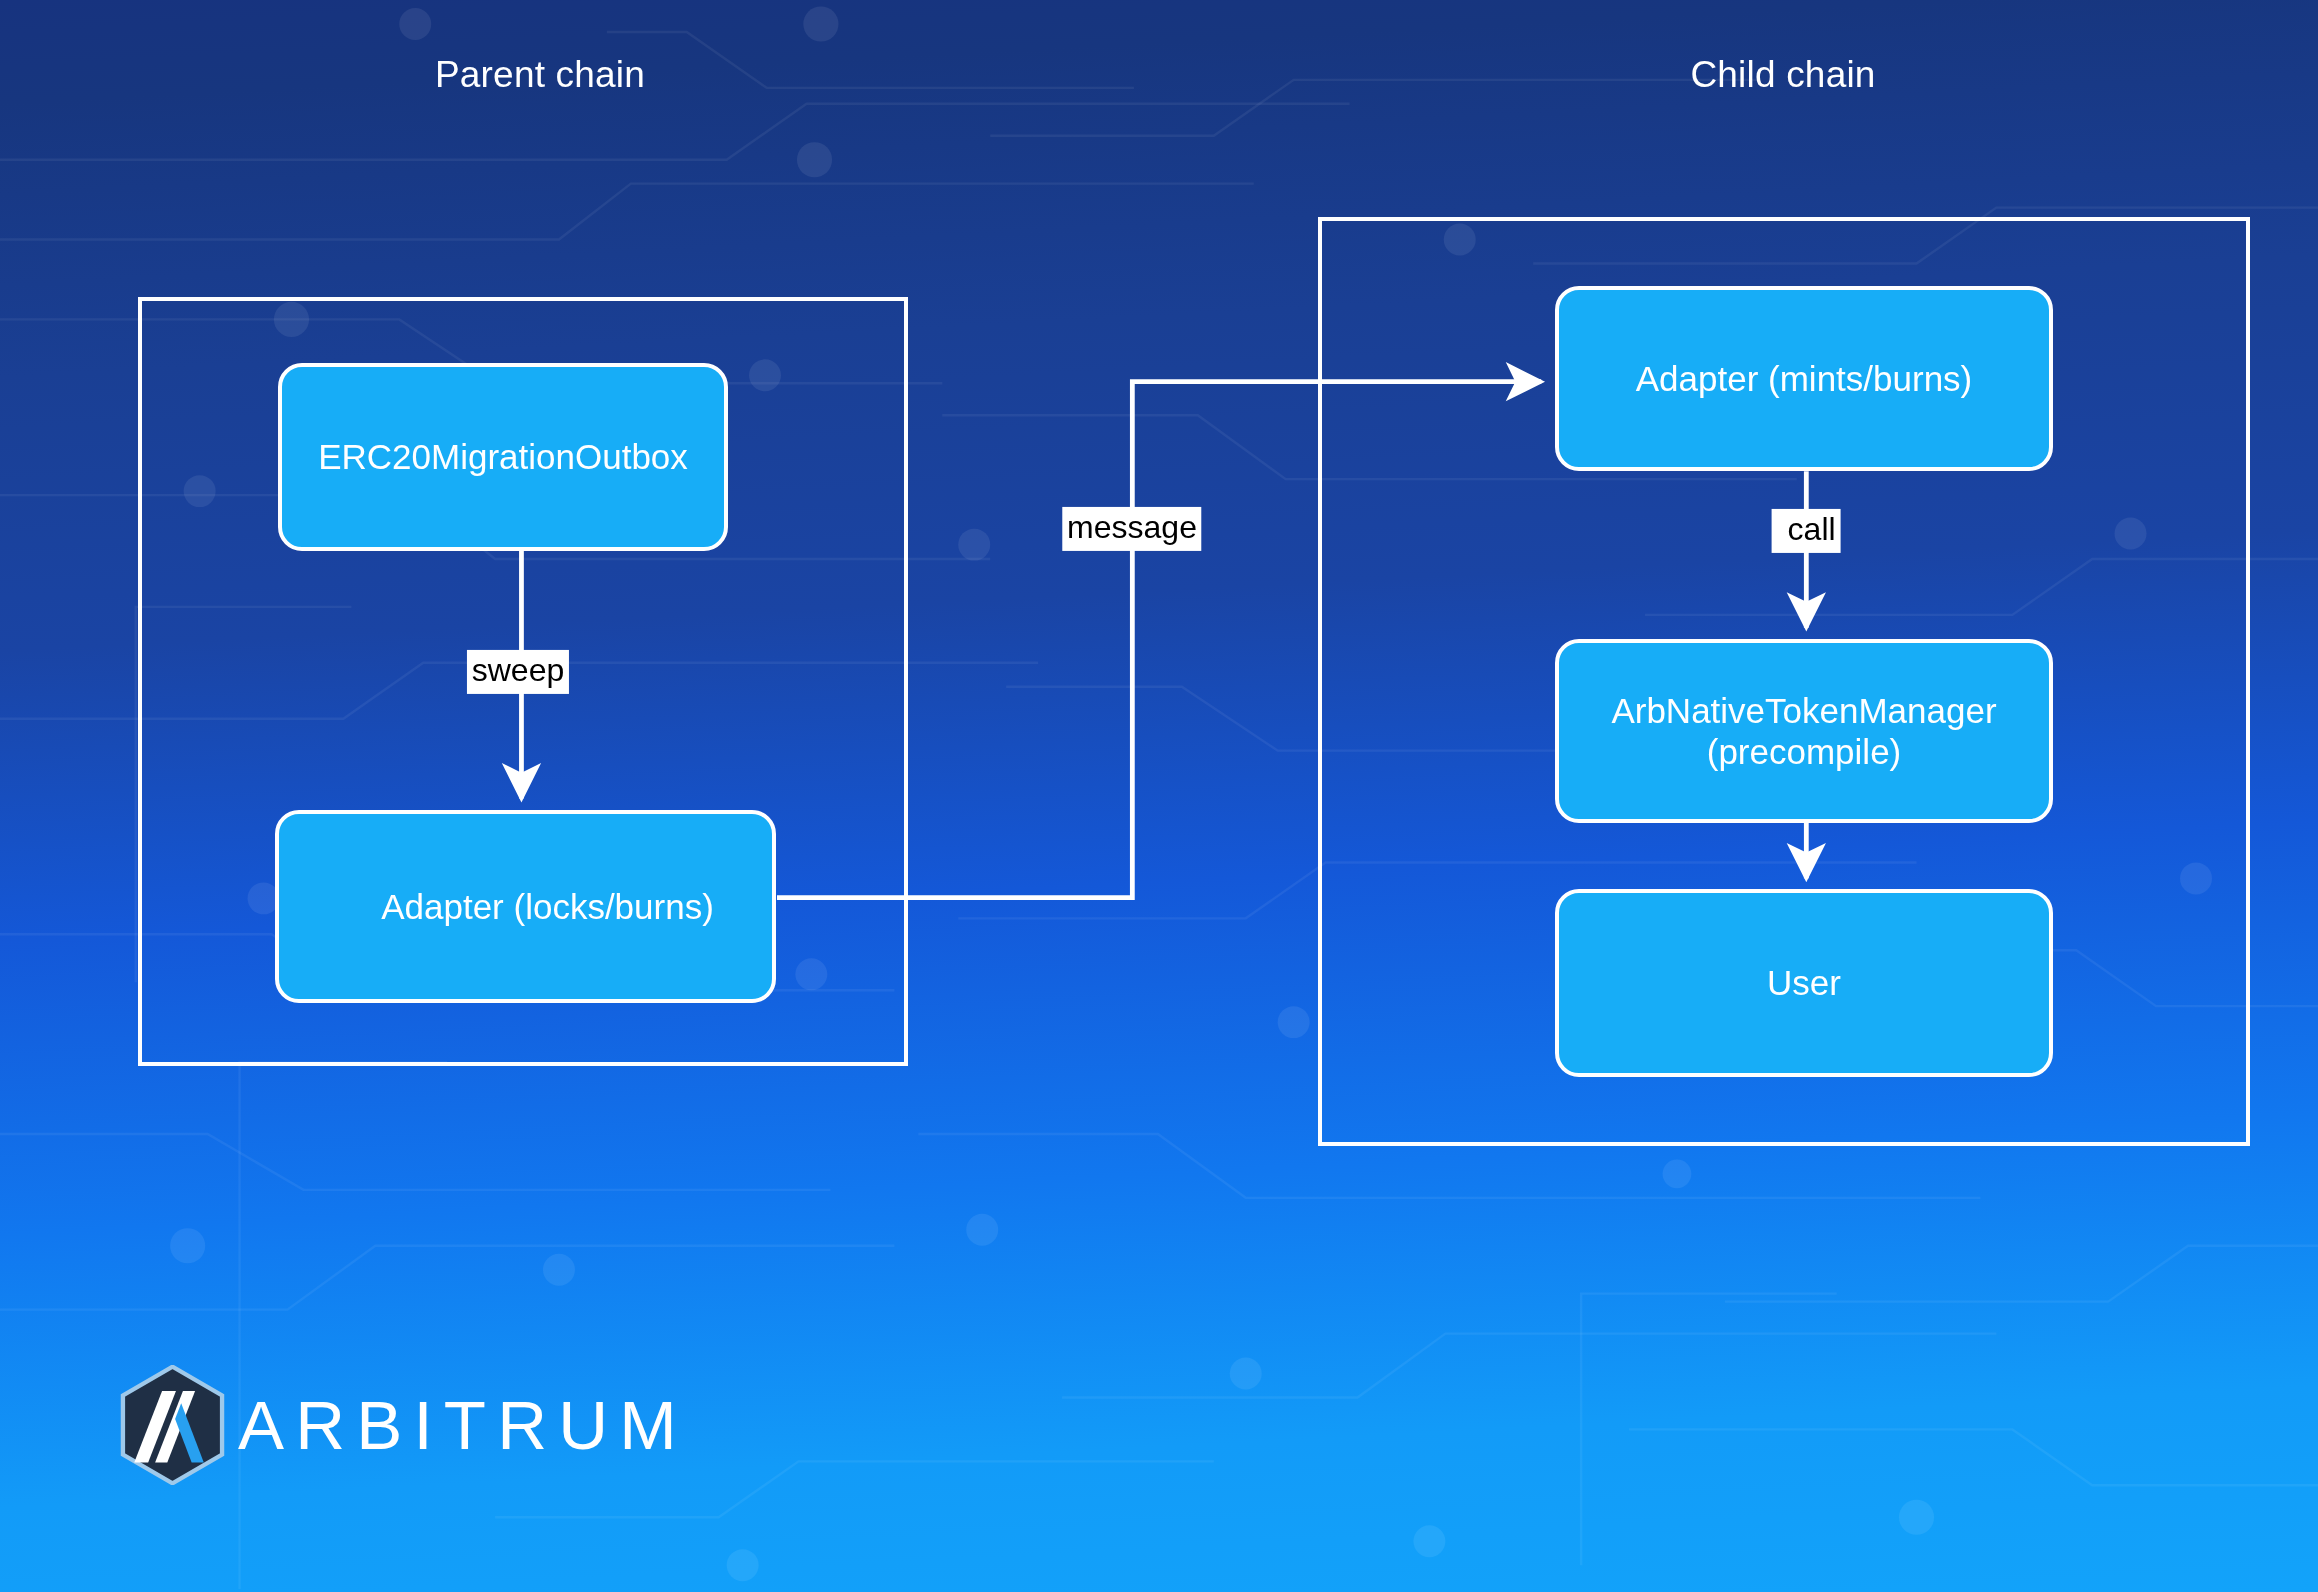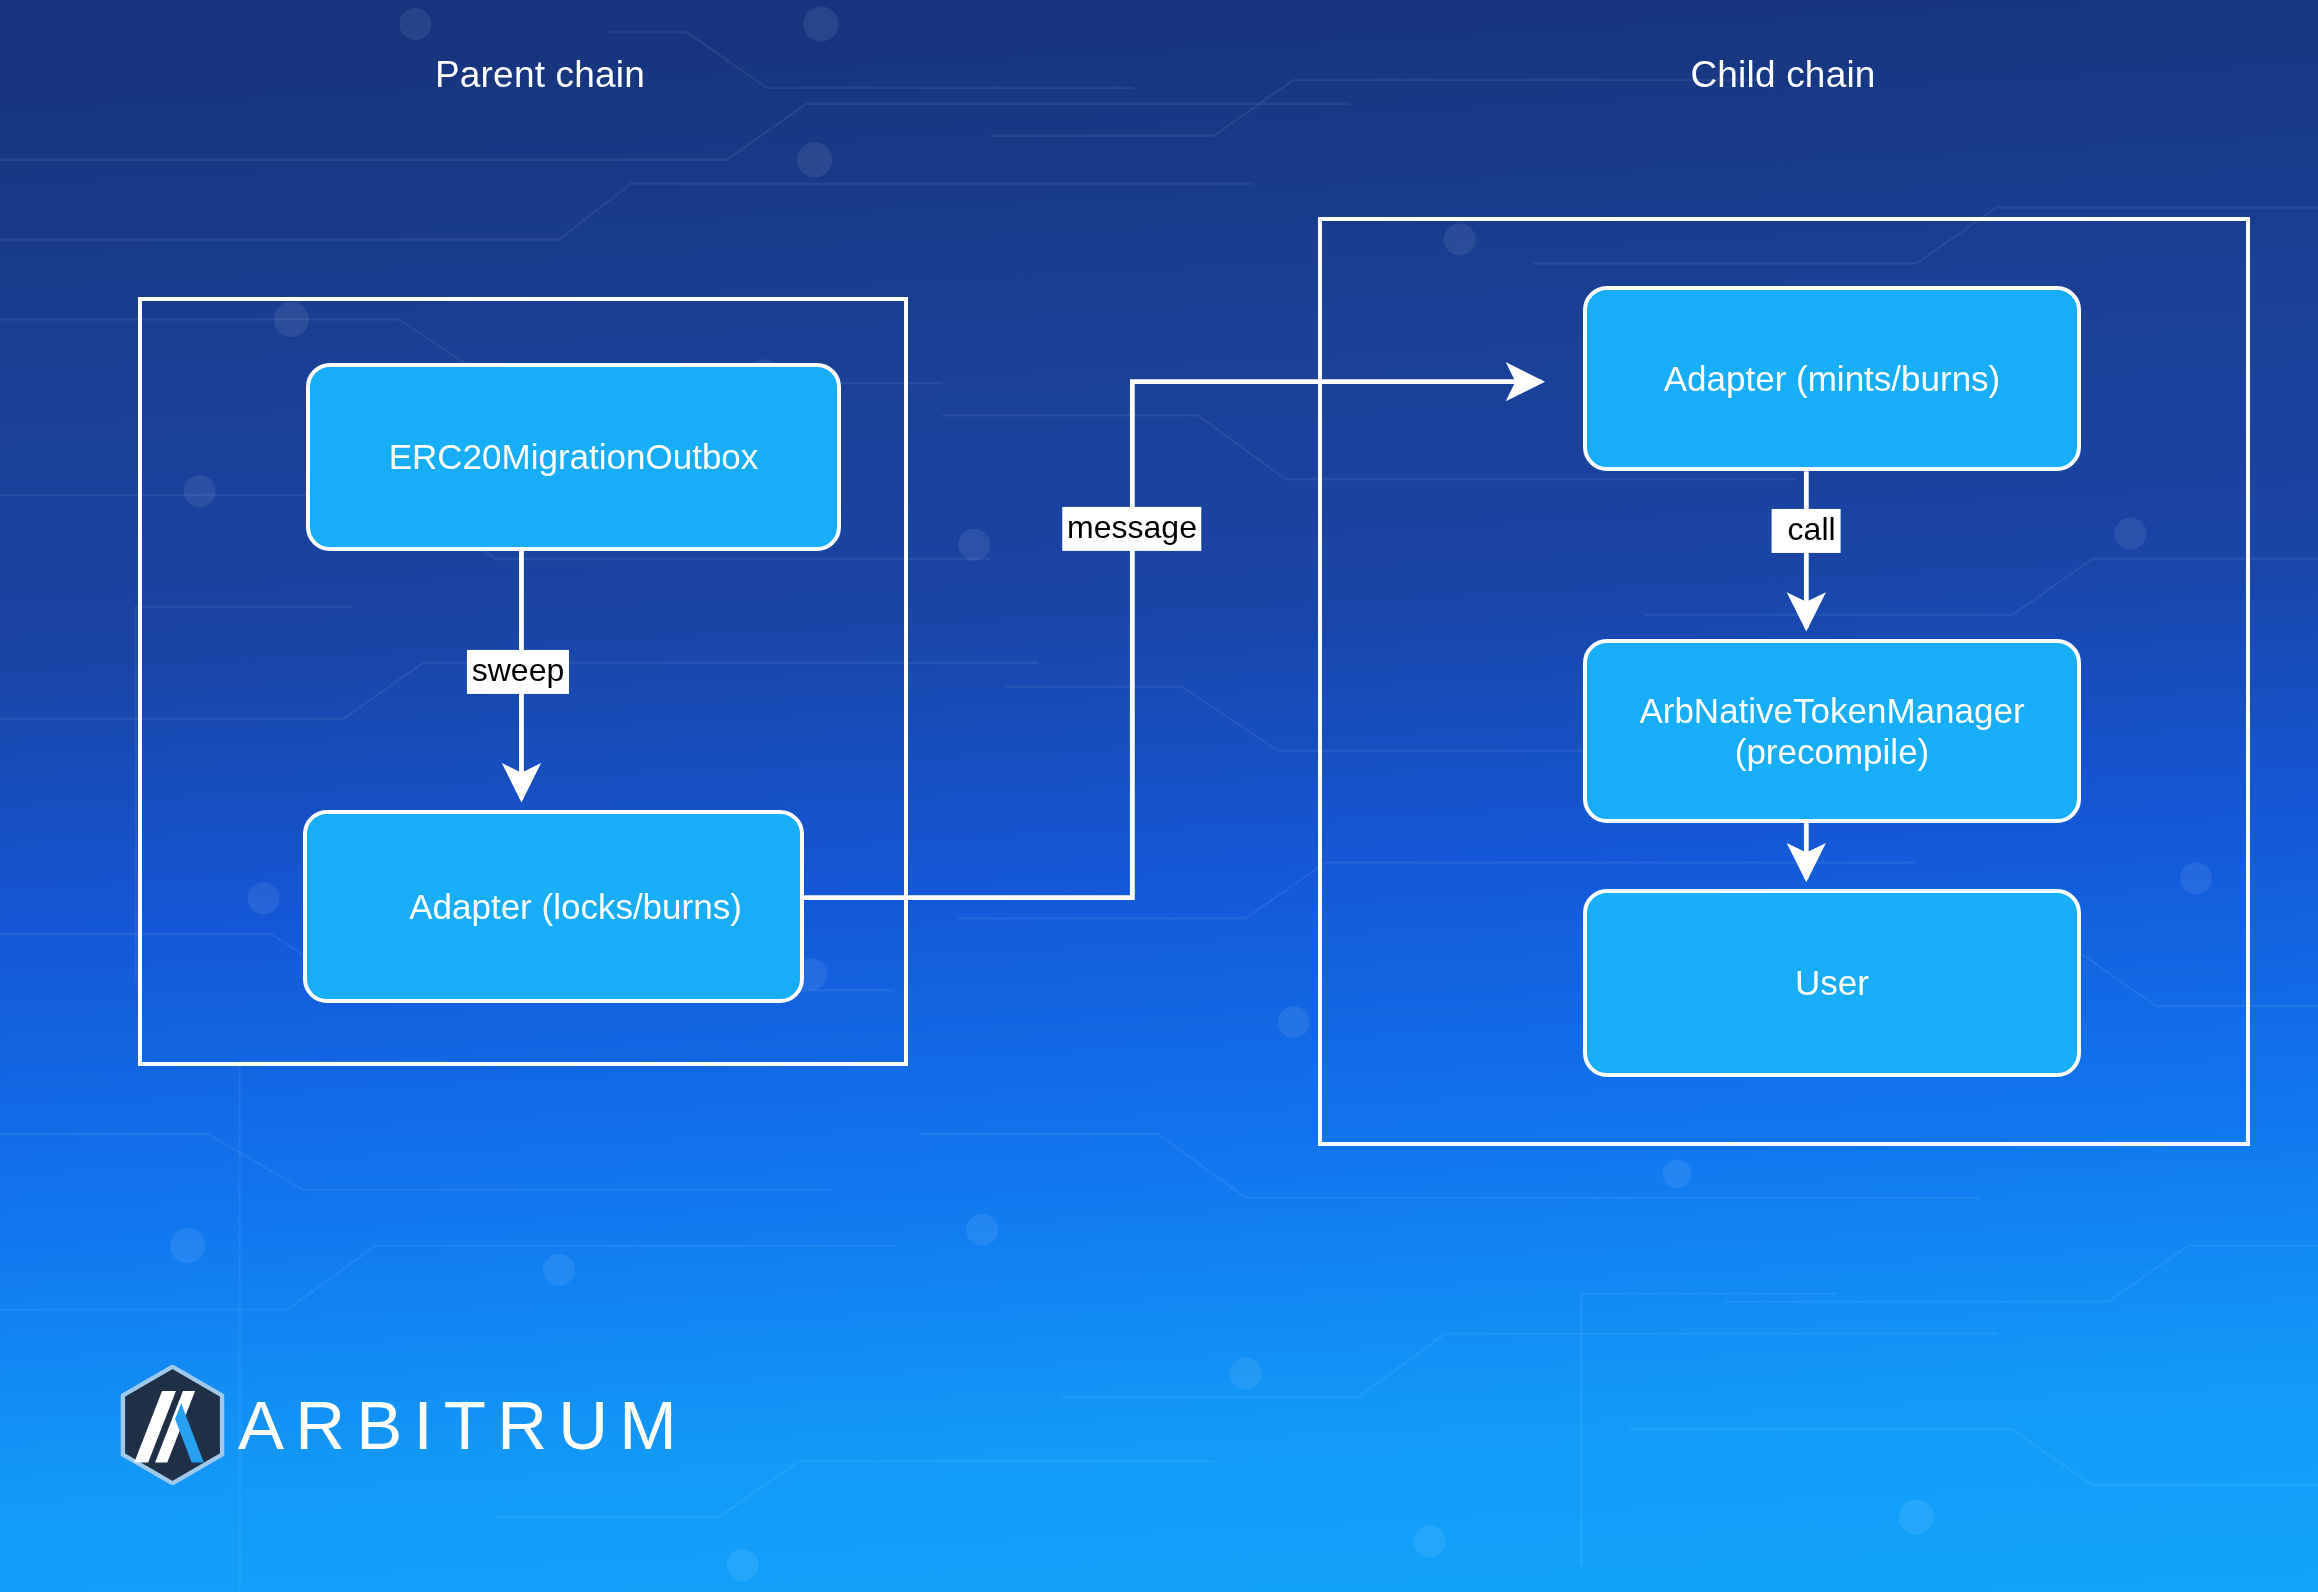--- a/index.html
+++ b/index.html
@@ -56,21 +56,20 @@
     border: 4px solid #ffffff;
     border-radius: 24px;
     color: #ffffff;
     font-size: 35px;
     line-height: 1.18;
     display: flex;
     align-items: center;
     justify-content: center;
     text-align: center;
     white-space: nowrap;
-    margin-left: 28px;
   }
   .node.wide-text {
     overflow: visible;
   }
 
   .edge-layer {
     position: absolute;
     inset: 0;
     pointer-events: none;
   }
@@ -179,21 +178,21 @@
       <path d="M653 690 L653 1000" marker-end="url(#arrowhead)"></path>
 
       <path d="M973 1124 L1418 1124 L1418 478 L1930 478" marker-end="url(#arrowhead)"></path>
 
       <path d="M2262 590 L2262 786" marker-end="url(#arrowhead)"></path>
 
       <path d="M2262 1030 L2262 1100" marker-end="url(#arrowhead)"></path>
     </g>
   </svg>
 
-  <div class="node" style="left:278px; top:363px; width:535px; height:188px;">
+  <div class="node" style="left:278px; top:363px; width:450px; height:188px;">
     <span>ERC20MigrationOutbox</span>
   </div>
 
   <div class="node" style="left:275px; top:810px; width:501px; height:193px;padding-left:44px;">
     <span>Adapter (locks/burns)</span>
   </div>
 
   <div class="node" style="left:1555px; top:286px; width:498px; height:185px;">
     <span>Adapter (mints/burns)</span>
   </div>

